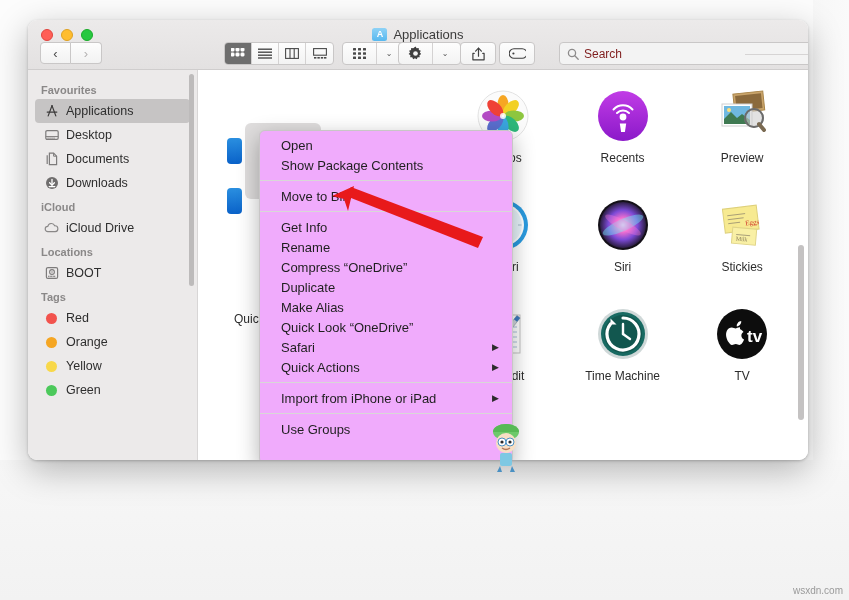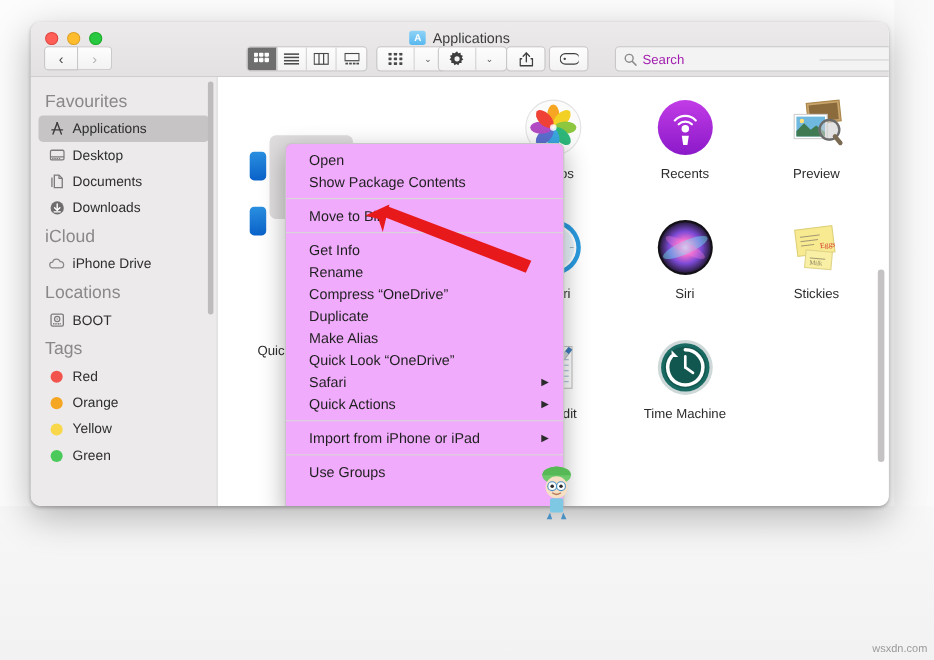--- a/index.html
+++ b/index.html
@@ -116,21 +116,21 @@
   .search {
     position: absolute; left: 531px; top: 22px;
     width: 265px; height: 23px;
     background: #f3f3f3;
     border: 1px solid #c9c7c7;
     border-radius: 4px;
     display: flex; align-items: center;
     padding: 0 7px;
   }
   .search .sph {
-    font-size: 12px; color: #a21caf; margin-left: 5px;
+    font-size: 12px; color: #7f1d1d; margin-left: 5px;
   }
   .search .rule {
     position: absolute; right: 10px; top: 11px; width: 68px; height: 1px;
     background: #d6d4d4;
   }
 
   
   .win-body {
     position: absolute; top: 50px; left: 0; right: 0; bottom: 0;
     display: flex;
@@ -139,22 +139,23 @@
   
   .sidebar {
     position: relative;
     width: 170px;
     background: #eceaea;
     border-right: 1px solid #d8d6d6;
     padding-top: 8px;
     overflow: hidden;
   }
   .sb-header {
-    font-size: 16px; color: #8a8888;
+    font-size: 11px; color: #8a8888;
     padding: 6px 0 3px 13px;
+    font-weight: bold;
   }
   .sb-item {
     display: flex; align-items: center; gap: 7px;
     height: 24px;
     margin: 0 7px;
     padding-left: 9px;
     border-radius: 4px;
     font-size: 12.5px; color: #2e2e2e;
   }
   .sb-item.selected { background: #c6c4c4; }
@@ -479,21 +480,21 @@
         </div>
 
         <div class="sb-header">iCloud</div>
 
         <div class="sb-item">
           <span class="sb-ico">
             <svg width="15" height="12" viewBox="0 0 15 12">
               <path d="M3.8 9.6a2.6 2.6 0 0 1 0-5.2 3.6 3.6 0 0 1 6.9-0.6 2.9 2.9 0 0 1 0.5 5.8z" fill="none" stroke="#8a8888" stroke-width="1.15"></path>
             </svg>
           </span>
-          <span>iPhone Drive</span>
+          <span>iCloud Drive</span>
         </div>
 
         <div class="sb-header">Locations</div>
 
         <div class="sb-item">
           <span class="sb-ico">
             <svg width="14" height="14" viewBox="0 0 14 14">
               <rect x="1.4" y="1.6" width="11.2" height="10.8" rx="1.5" fill="none" stroke="#7d7b7b" stroke-width="1.2"></rect>
               <circle cx="7" cy="6" r="2.4" fill="none" stroke="#7d7b7b" stroke-width="1.1"></circle>
               <circle cx="7" cy="6" r="0.7" fill="#7d7b7b"></circle>
@@ -718,20 +719,31 @@
                 <path d="M28 12a16 16 0 1 1-12.5 6" fill="none" stroke="#ffffff" stroke-width="3.2" stroke-linecap="round"></path>
                 <path d="M15.5 12.5v6h6z" fill="#ffffff"></path>
                 <g stroke="#ffffff" stroke-width="2.4" stroke-linecap="round">
                   <line x1="28" y1="28" x2="28" y2="18"></line>
                     <line x1="28" y1="28" x2="35" y2="33"></line>
                 </g>
               </svg>
             </div>
             <div class="app-label">Time Machine</div>
           </div>
+          <div class="grid-cell">
+            <div class="app-ico">
+              <svg width="56" height="56" viewBox="0 0 56 56">
+                <circle cx="28" cy="28" r="25" fill="#0d0d0d"></circle>
+                <path d="M22.8 20.5c1.4 0 2.6-0.9 3.4-1.9 0.7-0.9 1.2-2.2 1-3.5-1.2 0.1-2.6 0.8-3.4 1.8-0.8 0.9-1.3 2.2-1 3.6z" fill="#ffffff"></path>
+                <path d="M26 21.3c-1.9-0.1-3.5 1.1-4.4 1.1-0.9 0-2.3-1-3.8-1-2 0-3.8 1.2-4.8 3-2 3.5-0.5 8.7 1.5 11.6 1 1.4 2.1 3 3.6 2.9 1.4-0.1 2-0.9 3.7-0.9 1.7 0 2.2 0.9 3.7 0.9 1.5 0 2.5-1.4 3.4-2.8 0.5-0.8 0.9-1.6 1.2-2.5-3.2-1.2-3.8-5.7-0.6-7.5-0.9-1.5-2.4-2.7-3.5-2.8z" fill="#ffffff"></path>
+                <text x="33" y="36" font-size="17" fill="#ffffff" font-family="Liberation Sans, sans-serif" font-weight="bold">tv</text>
+              </svg>
+            </div>
+            <div class="app-label">TV</div>
+          </div>
         </div>
 
         <div class="content-scroll"></div>
       </div>
     </div>
 
     <div class="ghost-sel"></div>
     <div class="ghost-blue" style="left:199px; top:118px;"></div>
     <div class="ghost-blue" style="left:199px; top:168px;"></div>
     <div class="ghost-label">Quic</div>

